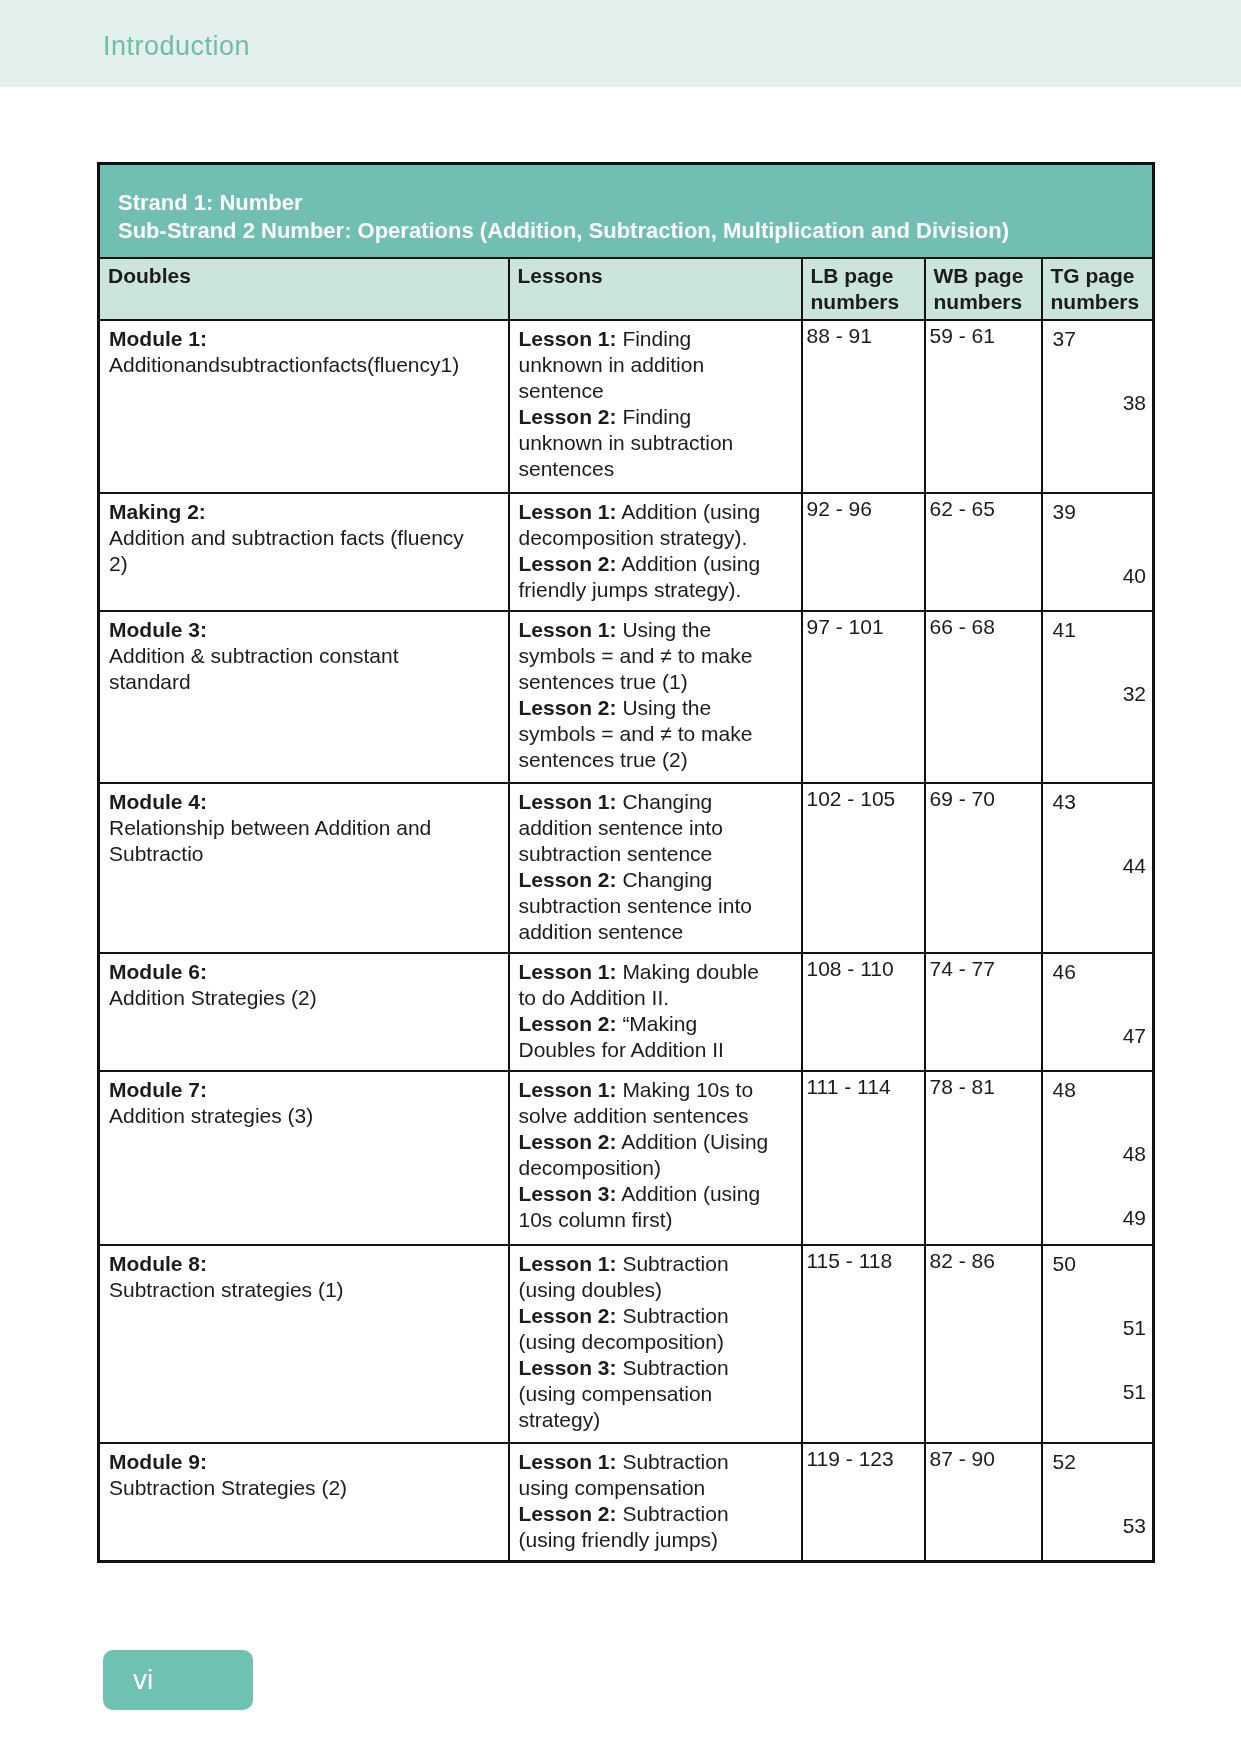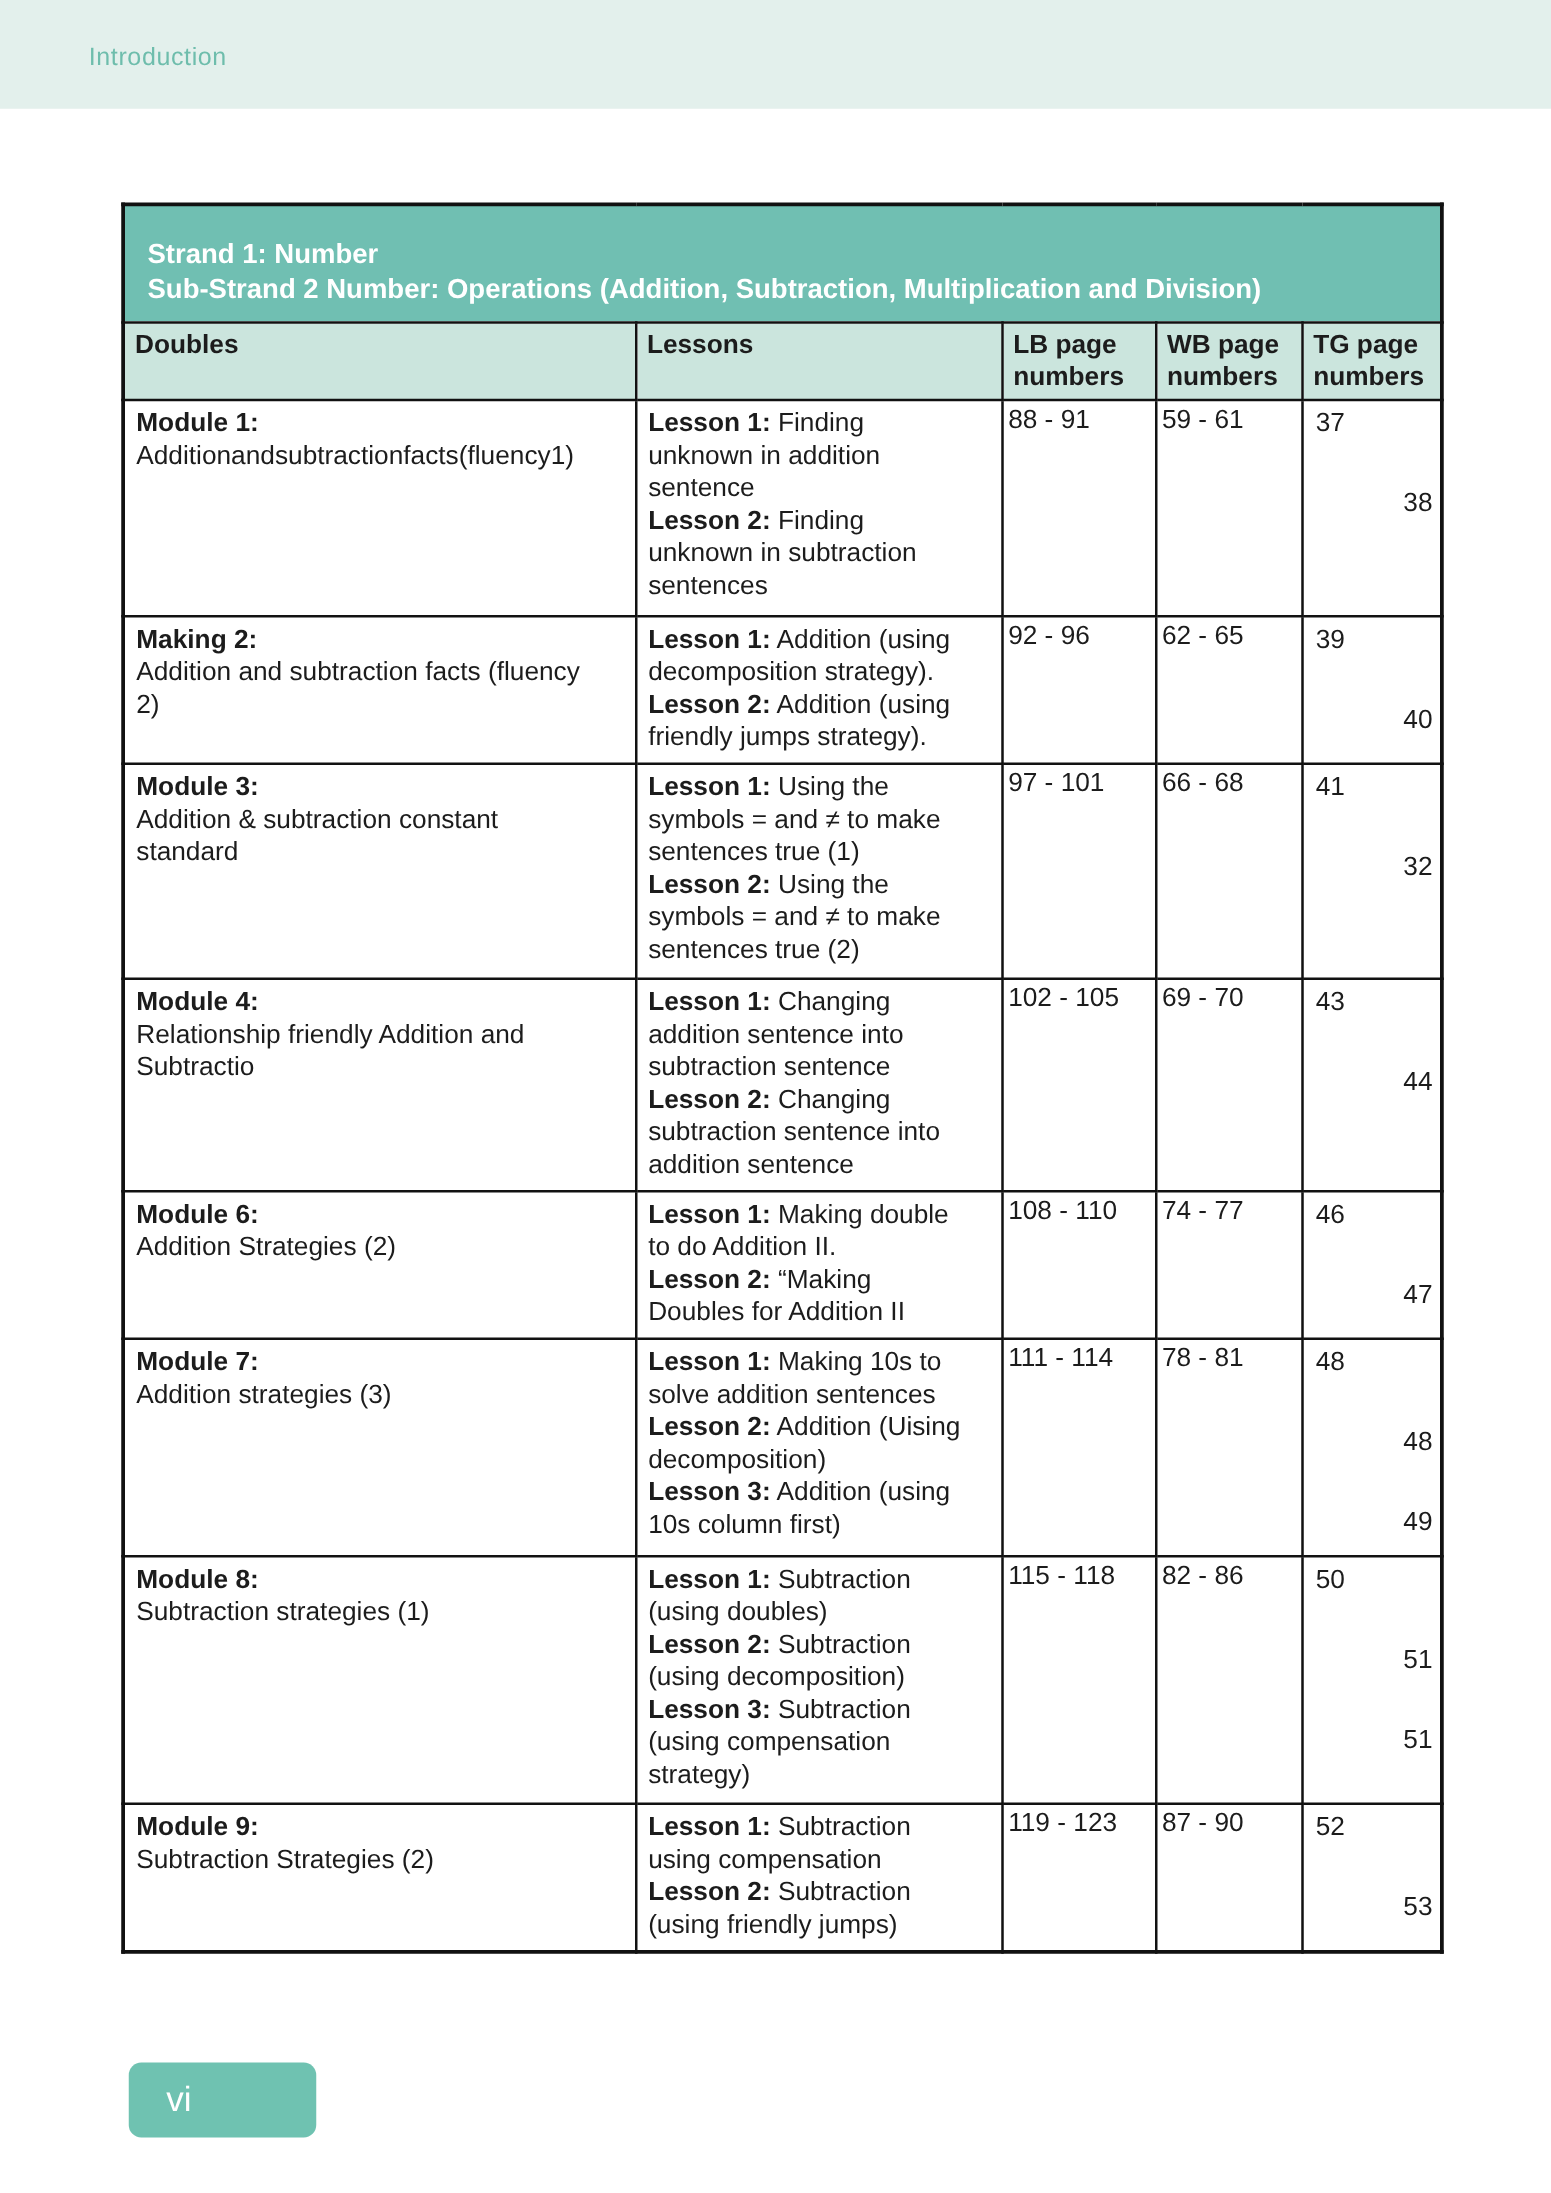--- a/index.html
+++ b/index.html
@@ -17,22 +17,22 @@
     width:1241px;height:1754px;position:relative;background:var(--white);
     font-family:"Liberation Sans","DejaVu Sans",sans-serif;
     color:var(--text);
   }
   .banner{
     position:absolute;left:0;top:0;width:1241px;height:87px;
     background:var(--banner-bg);
     display:flex;align-items:center;
   }
   .banner-title{
-    margin-left:71px;padding-top:6px;
-    font-size:20px;color:var(--banner-text);letter-spacing:.5px;
+    margin-left:103px;padding-top:6px;
+    font-size:27px;color:var(--banner-text);letter-spacing:.5px;
   }
   table.modtable{
     position:absolute;left:97px;top:162px;width:1055px;
     border-collapse:collapse;table-layout:fixed;
     border:3px solid var(--border);
     font-size:21px;line-height:26px;
   }
   table.modtable th,table.modtable td{
     border:2px solid var(--border);
     vertical-align:top;text-align:left;
@@ -142,21 +142,21 @@
     <td class="num">66 - 68</td>
     <td class="tg">
       <div class="tg-num">41</div>
       <div class="tg-num">32</div>
     </td>
   </tr>
 
   <tr style="height:170px">
     <td class="mod">
       <span class="b lbl">Module 4:</span>
-      <span>Relationship friendly Addition and Subtractio</span>
+      <span>Relationship between Addition and Subtractio</span>
     </td>
     <td class="les">
       <p><span class="b">Lesson 1:</span> <span>Changing addition sentence into subtraction sentence</span></p>
       <p><span class="b">Lesson 2:</span> <span>Changing subtraction sentence into addition sentence</span></p>
     </td>
     <td class="num">102 - 105</td>
     <td class="num">69 - 70</td>
     <td class="tg">
       <div class="tg-num">43</div>
       <div class="tg-num">44</div>

